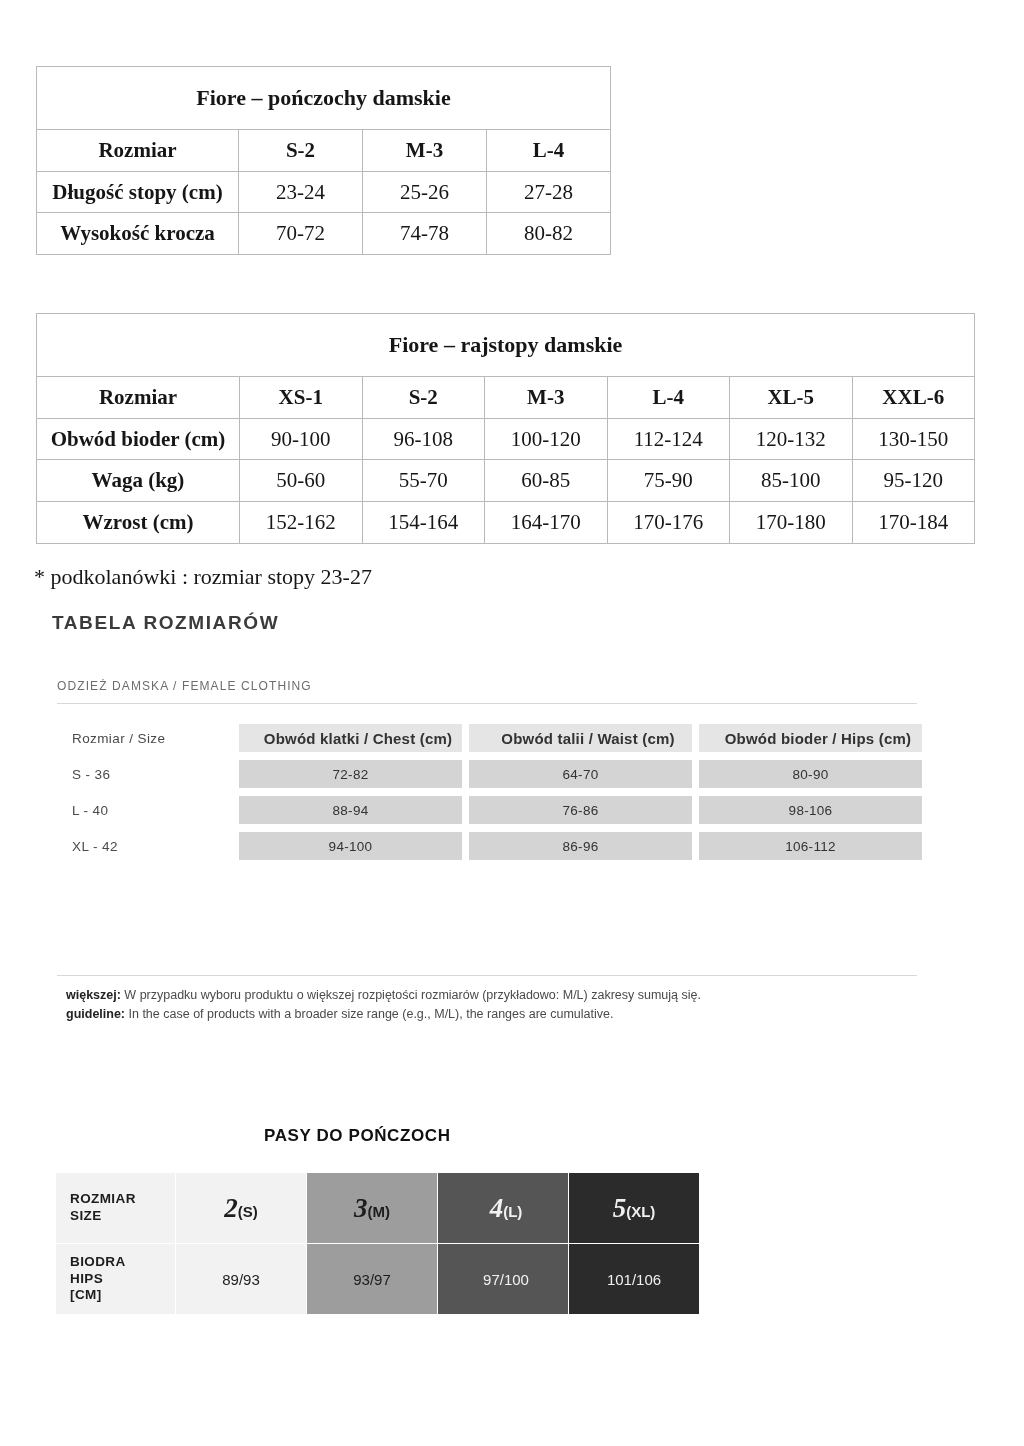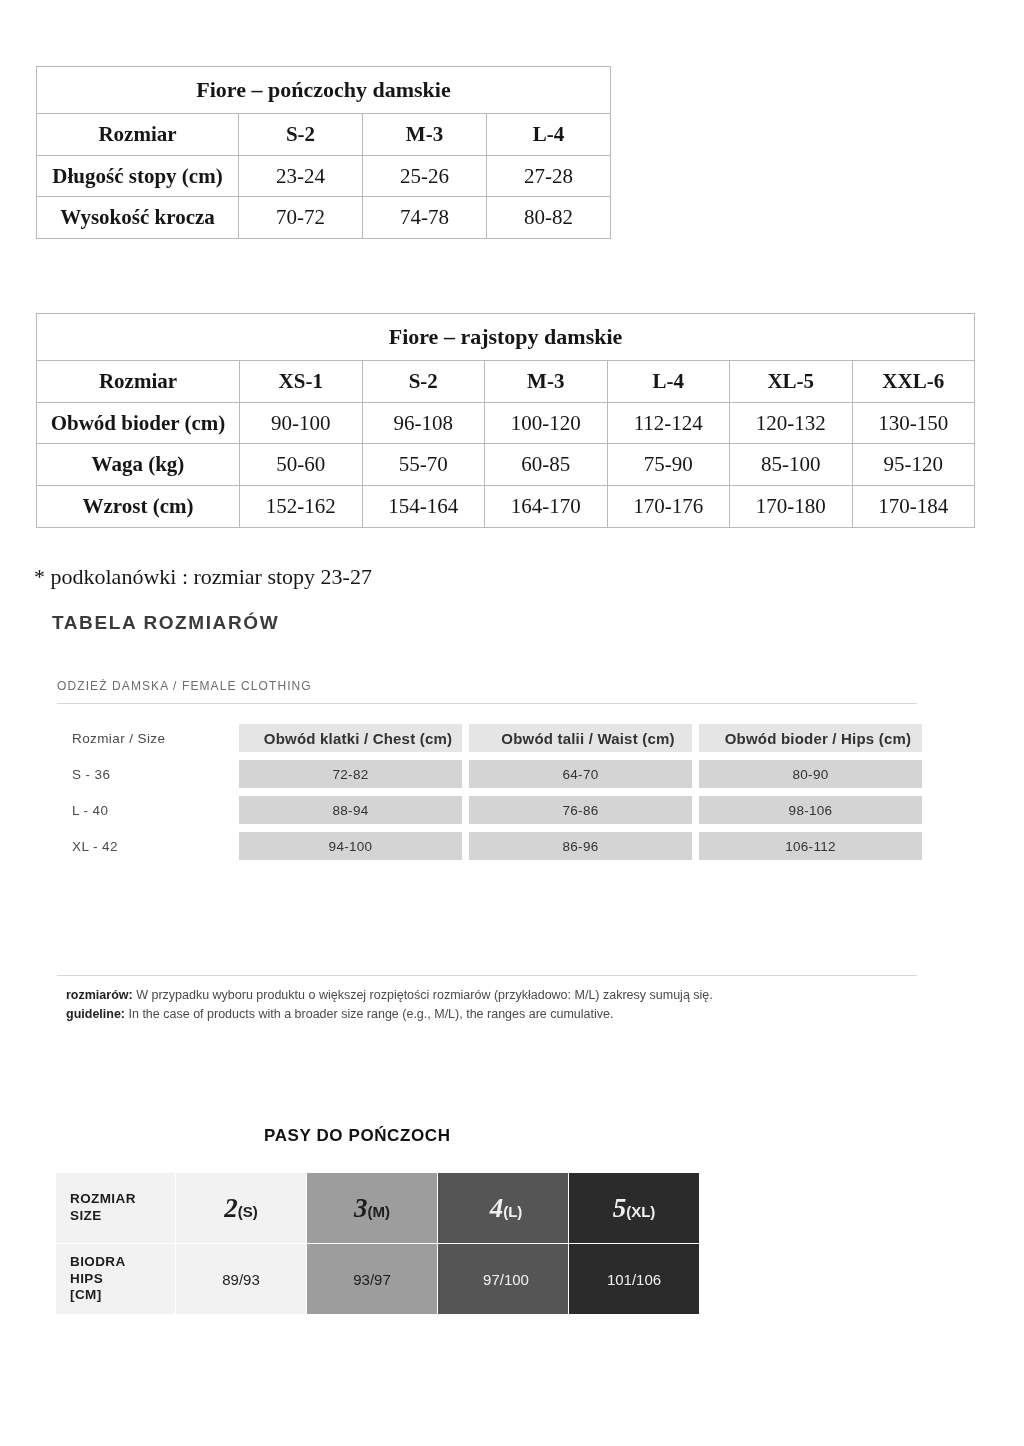--- a/index.html
+++ b/index.html
@@ -30,21 +30,21 @@
     color: #161616;
     padding: 8px 4px;
     line-height: 1.18;
   }
   .serif-table td.hdr {
     font-weight: bold;
   }
   .serif-table td.title {
     font-weight: bold;
     font-size: 22px;
-    padding: 10px 4px;
+    padding: 18px 4px;
   }
 
   #table-ponczochy {
     position: absolute;
     left: 36px;
     top: 66px;
     width: 574px;
   }
   #table-ponczochy col.c0 { width: 202px; }
   #table-ponczochy col.c1 { width: 124px; }
@@ -331,21 +331,21 @@
       <td class="cell">94-100</td>
       <td class="cell">86-96</td>
       <td class="cell">106-112</td>
     </tr>
   </tbody>
 </table>
 
 <div class="rule-bottom"></div>
 
 <div class="guideline">
-  <div><b>rozmiarów:</b><span> W przypadku wyboru produktu o większej rozpiętości rozmiarów (przykładowo: M/L) zakresy sumują się.</span></div>
+  <div><b>większej:</b><span> W przypadku wyboru produktu o większej rozpiętości rozmiarów (przykładowo: M/L) zakresy sumują się.</span></div>
   <div><b>guideline:</b><span> In the case of products with a broader size range (e.g., M/L), the ranges are cumulative.</span></div>
 </div>
 
 <div class="pasy-title">PASY DO POŃCZOCH</div>
 
 <table id="pasy-table">
   <colgroup>
       <col class="c0">
       <col class="cx">
       <col class="cx">

